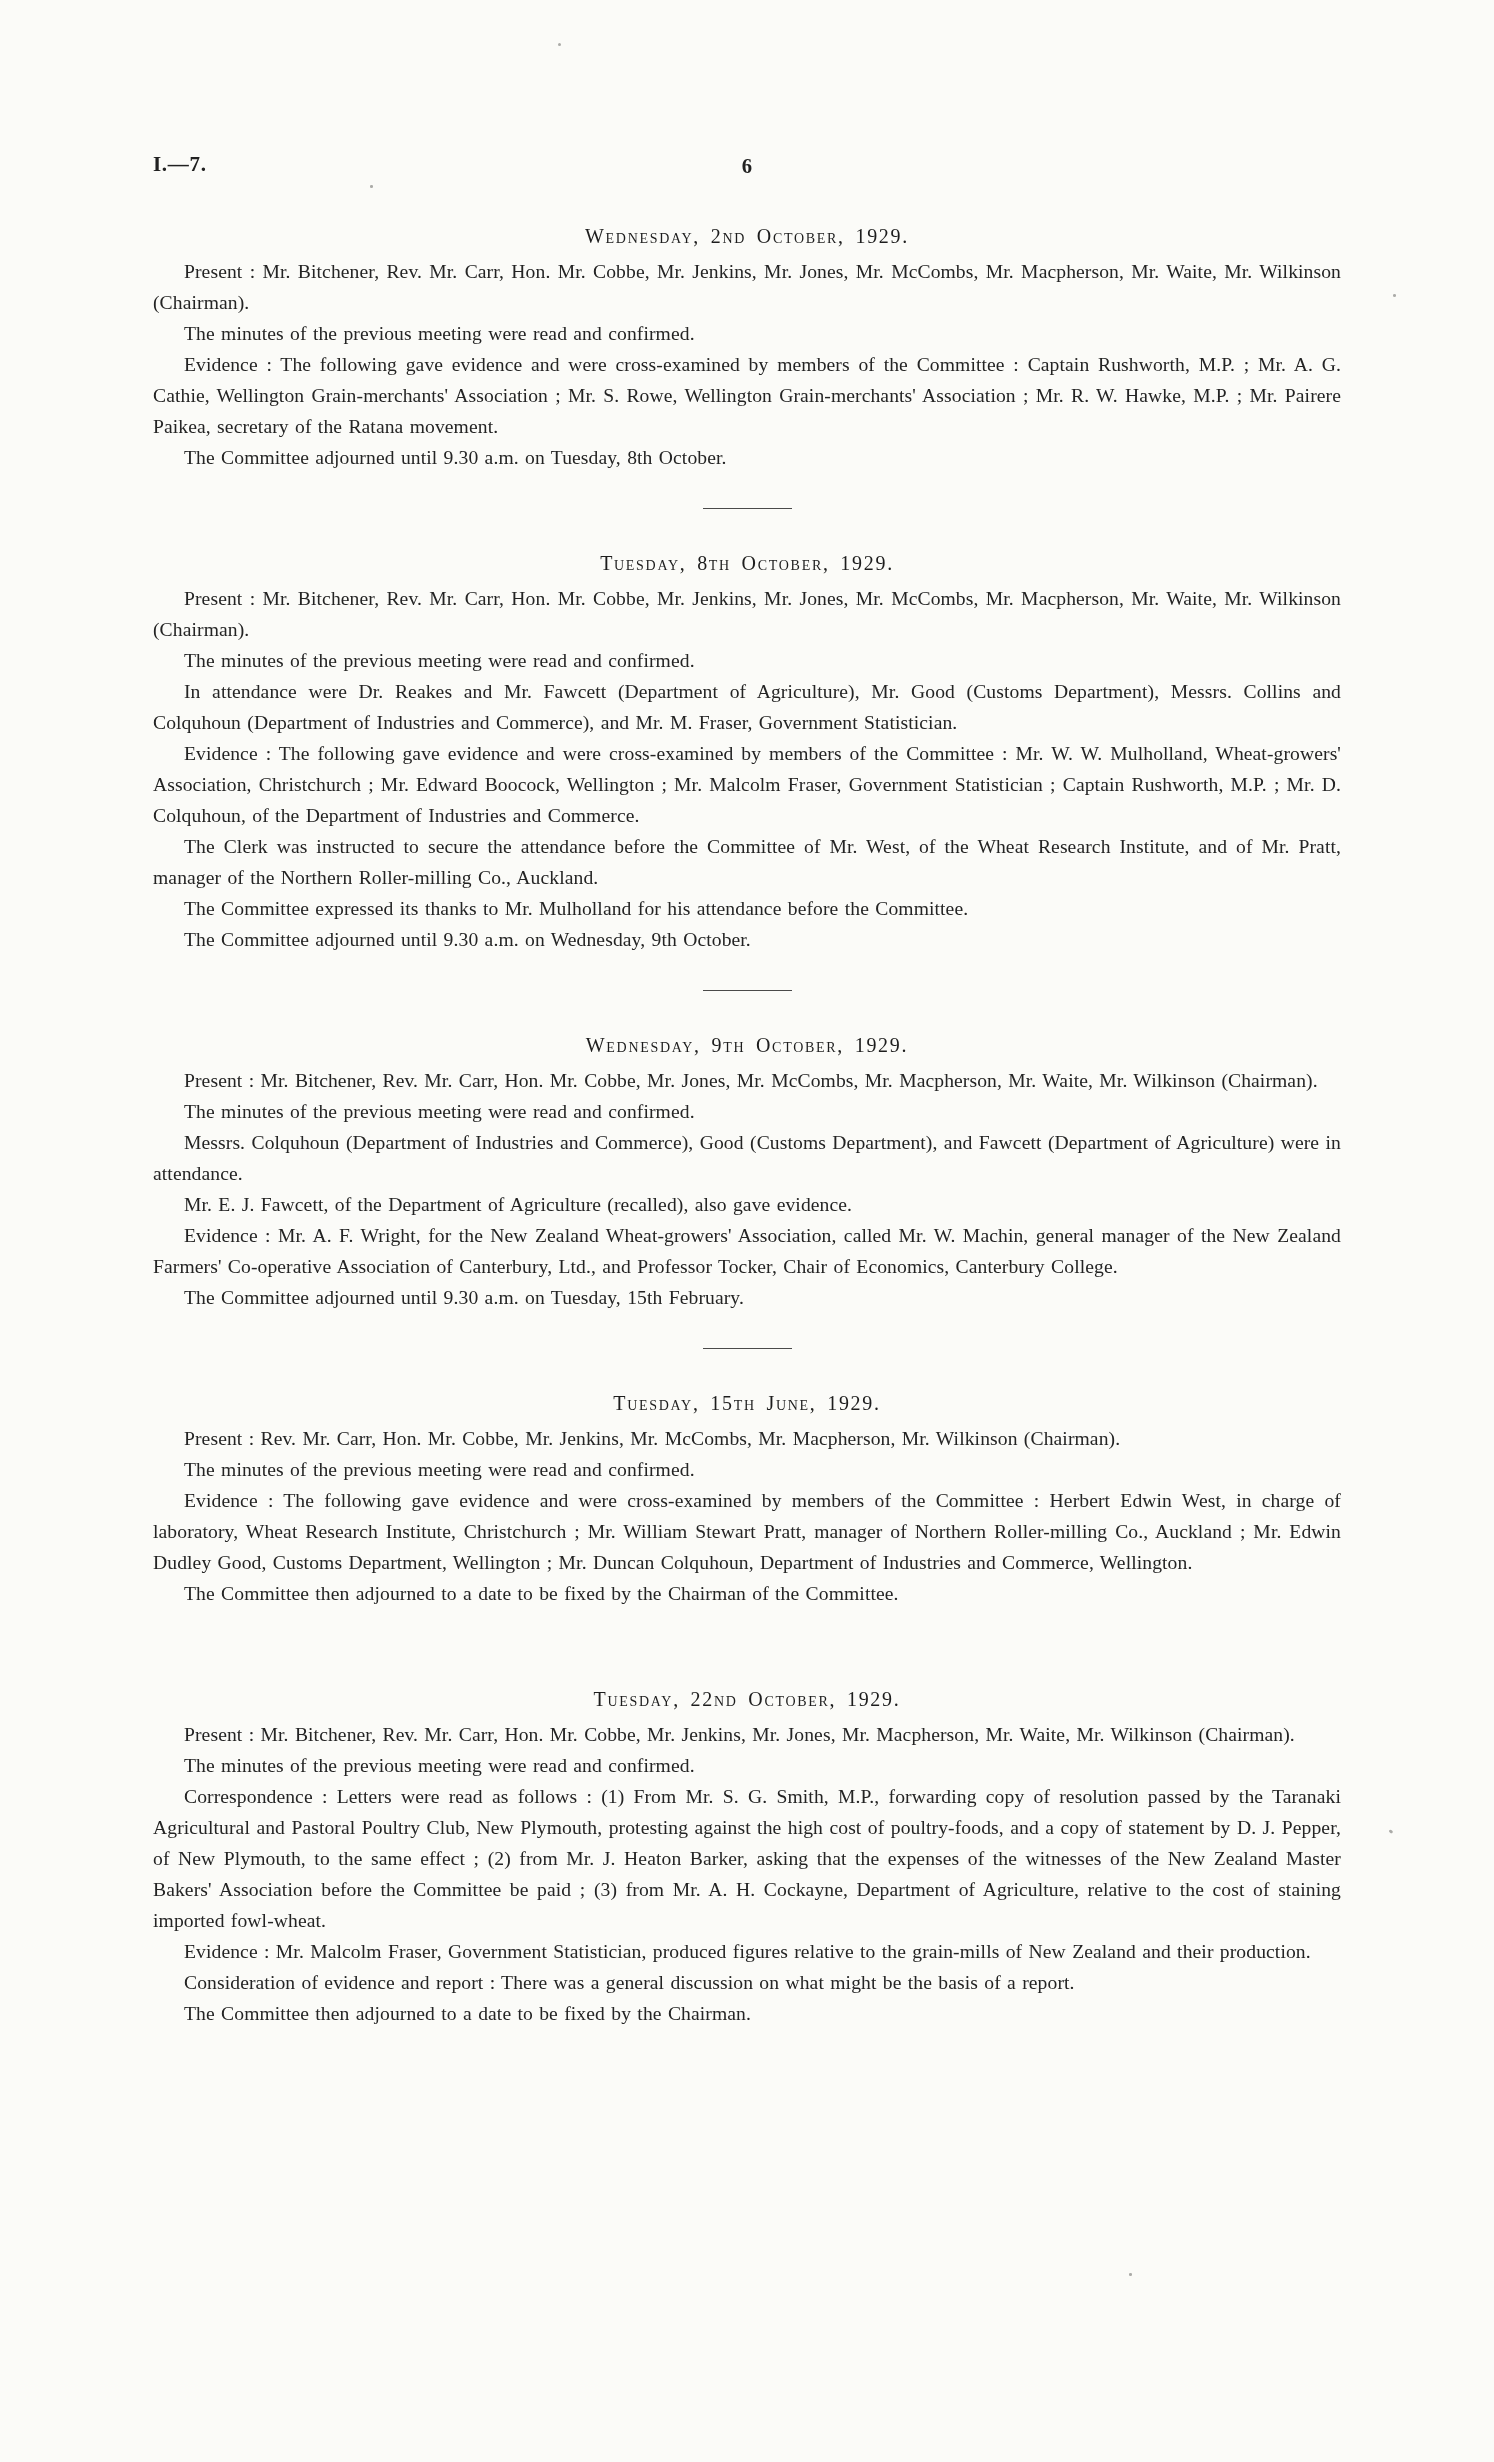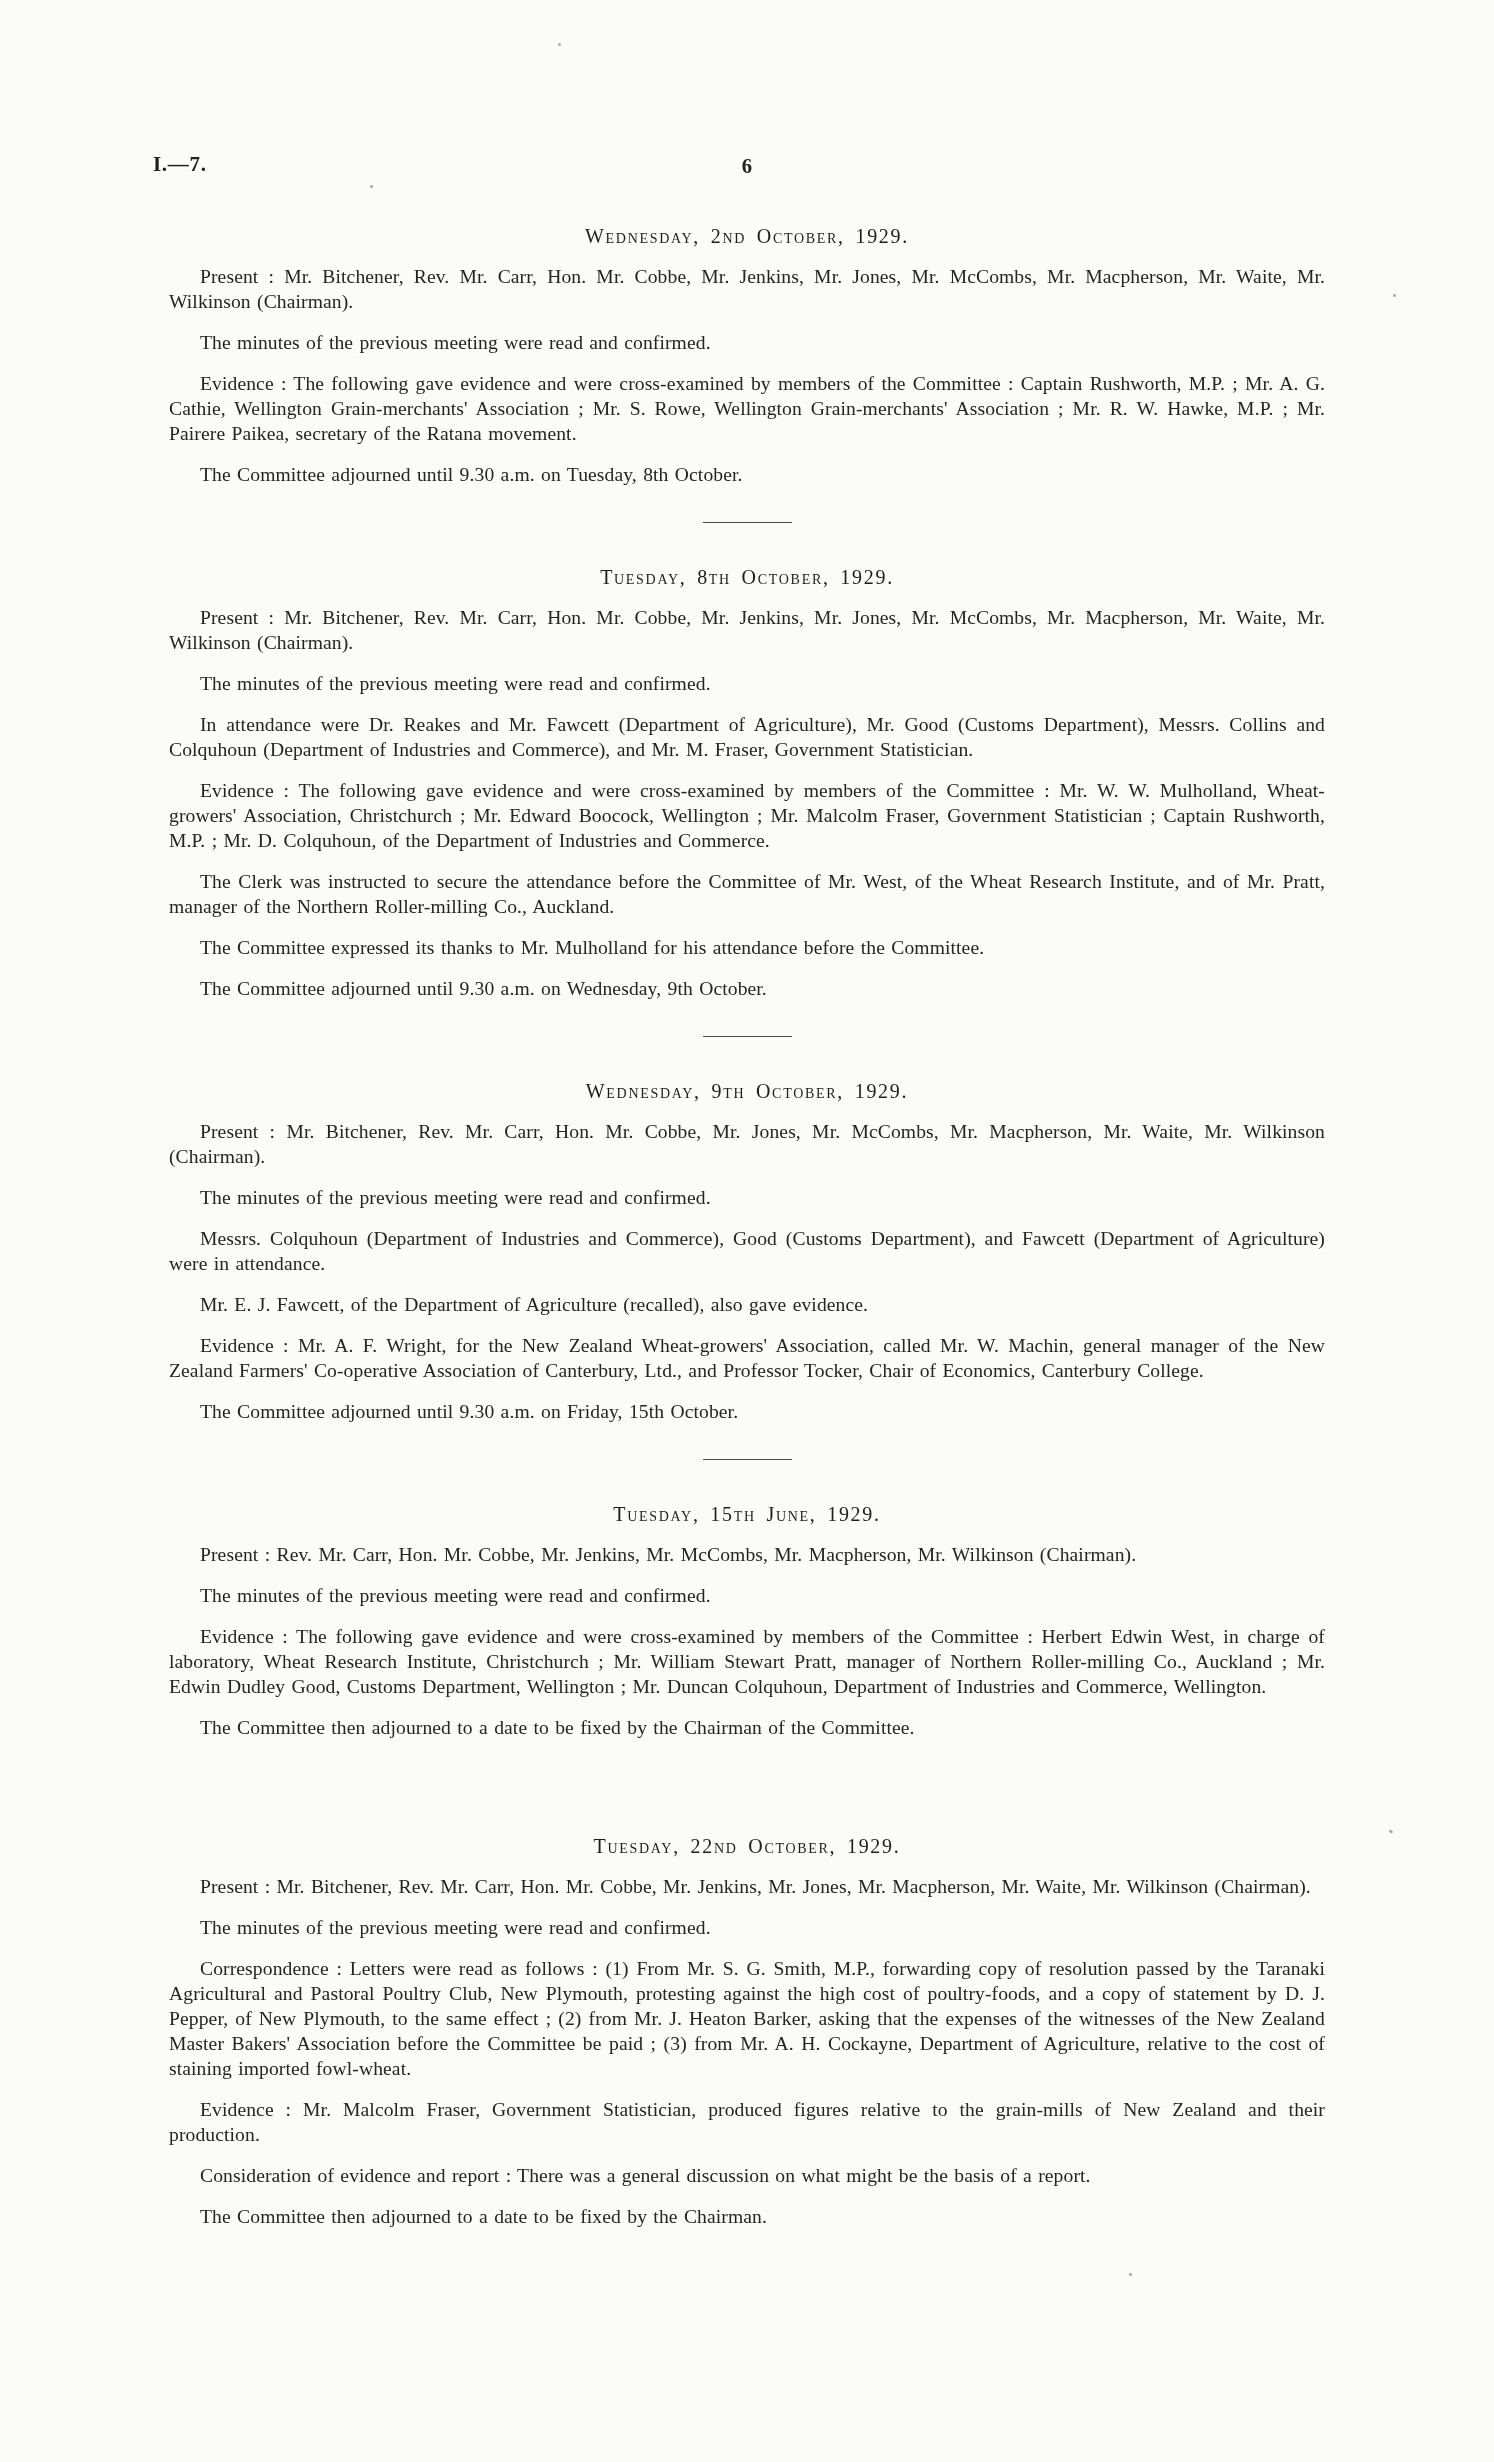--- a/index.html
+++ b/index.html
@@ -43,23 +43,23 @@
     text-align: center;
     font-size: 20px;
     font-weight: 400;
     font-variant: small-caps;
     letter-spacing: 1.7px;
     word-spacing: 4px;
     margin: 0 0 8px 0;
     color: #1d1d1d;
   }
   .section p {
-    margin: 16px;
+    margin: 0;
     font-size: 19.6px;
-    line-height: 25px;
+    line-height: 31px;
     text-align: justify;
     text-indent: 31px;
     word-spacing: 1.3px;
     letter-spacing: 0.1px;
     color: #242424;
   }
   .divider {
     width: 89px;
     height: 0;
     border-top: 1.3px solid #4a4a4a;
@@ -119,21 +119,21 @@
 
   <div class="divider"></div>
 
   <div class="section">
     <h2>Wednesday, 9th October, 1929.</h2>
     <p>Present :  Mr. Bitchener, Rev. Mr. Carr, Hon. Mr. Cobbe, Mr. Jones, Mr. McCombs, Mr. Macpherson, Mr. Waite, Mr. Wilkinson (Chairman).</p>
     <p>The minutes of the previous meeting were read and confirmed.</p>
     <p>Messrs. Colquhoun (Department of Industries and Commerce), Good (Customs Department), and Fawcett (Department of Agriculture) were in attendance.</p>
     <p>Mr. E. J. Fawcett, of the Department of Agriculture (recalled), also gave evidence.</p>
     <p>Evidence :  Mr. A. F. Wright, for the New Zealand Wheat-growers' Association, called Mr. W. Machin, general manager of the New Zealand Farmers' Co-operative Association of Canterbury, Ltd., and Professor Tocker, Chair of Economics, Canterbury College.</p>
-    <p>The Committee adjourned until 9.30 a.m. on Friday, 15th October.</p>
+    <p>The Committee adjourned until 9.30 a.m. on Tuesday, 15th February.</p>
   </div>
 
   <div class="divider"></div>
 
   <div class="section">
     <h2>Tuesday, 15th June, 1929.</h2>
     <p>Present :  Rev. Mr. Carr, Hon. Mr. Cobbe, Mr. Jenkins, Mr. McCombs, Mr. Macpherson, Mr. Wilkinson (Chairman).</p>
     <p>The minutes of the previous meeting were read and confirmed.</p>
     <p>Evidence :  The following gave evidence and were cross-examined by members of the Committee : Herbert Edwin West, in charge of laboratory, Wheat Research Institute, Christchurch ;  Mr. William Stewart Pratt, manager of Northern Roller-milling Co., Auckland ;  Mr. Edwin Dudley Good, Customs Department, Wellington ;  Mr. Duncan Colquhoun, Department of Industries and Commerce, Wellington.</p>
     <p>The Committee then adjourned to a date to be fixed by the Chairman of the Committee.</p>

